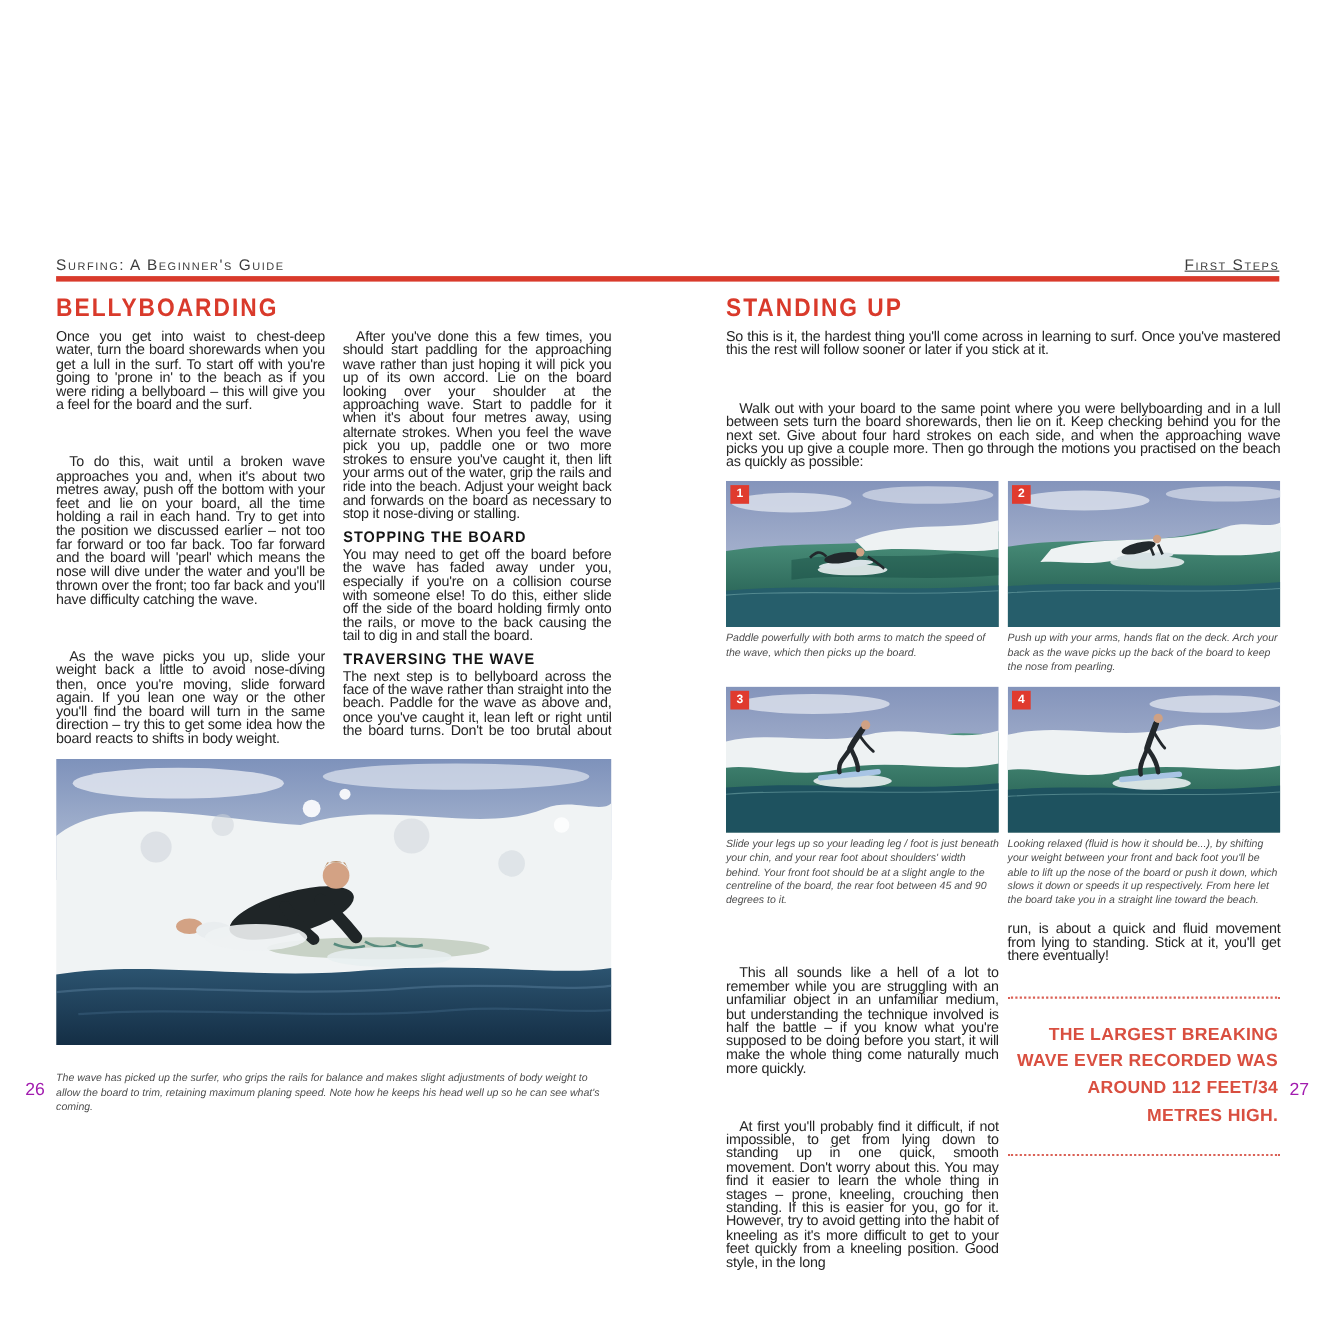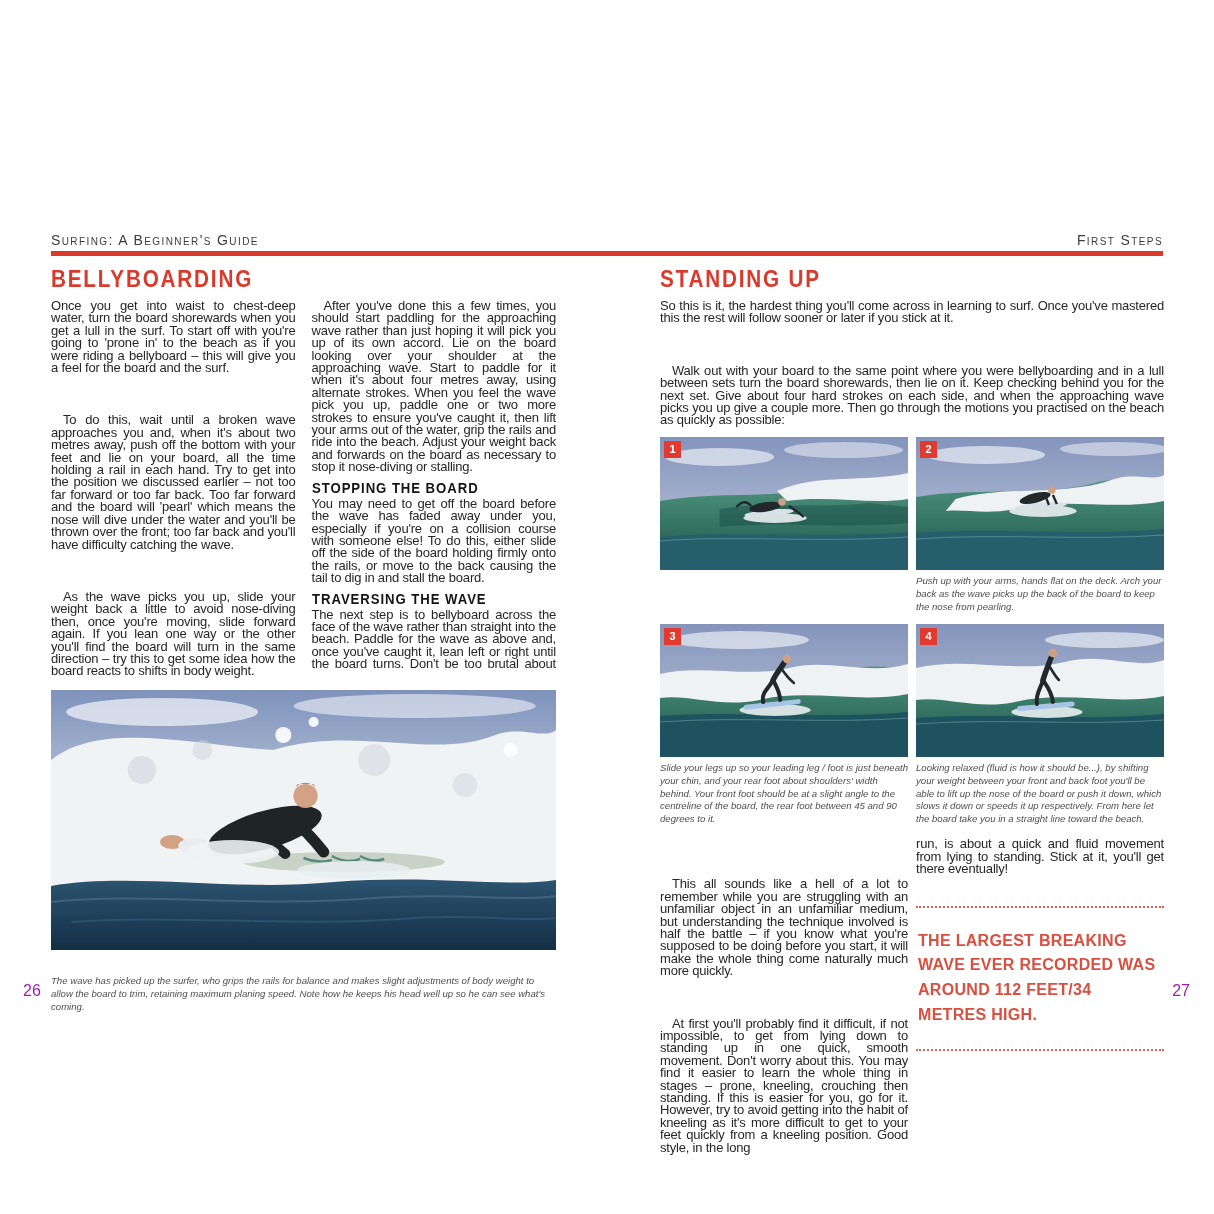--- a/index.html
+++ b/index.html
@@ -2,21 +2,21 @@
 <html><head>
 <meta charset="utf-8">
 <style>
   html,body{margin:0;padding:0;background:#ffffff;}
   body{width:1214px;height:1214px;font-family:"Liberation Sans",sans-serif;color:#262626;}
   .spread{position:relative;width:1214px;height:1214px;background:#fff;overflow:hidden;}
 
   
   .running-head{position:absolute;top:232px;font-size:14px;color:#3c3c3c;font-variant:small-caps;letter-spacing:1.4px;}
   .running-head.lft{left:51px;}
-  .running-head.rgt{right:51px;}
+  .running-head.rgt{right:51px;text-decoration:underline;}
   .rule{position:absolute;left:51px;right:51px;top:251px;height:5px;background:#d93a2b;}
 
   
   .page-left{position:absolute;left:51px;top:266px;width:505px;}
   .page-right{position:absolute;left:660px;top:266px;width:504px;}
 
   h1.section{margin:0 0 7px 0;font-size:23px;font-weight:bold;color:#d93a2b;letter-spacing:2px;transform:scaleX(.9);transform-origin:left center;white-space:nowrap;}
   h2.sub{margin:6px 0 2px 0;font-size:14px;font-weight:bold;color:#141414;letter-spacing:1px;transform:scaleX(.94);transform-origin:left center;white-space:nowrap;}
 
   .bodytext p{margin:0;font-size:13px;line-height:12.4px;text-align:justify;letter-spacing:-0.2px;color:#262626;}
@@ -33,21 +33,21 @@
   .steps{display:grid;grid-template-columns:248px 248px;column-gap:8px;margin-top:10px;}
   .step{margin-bottom:10px;}
   .step-photo{position:relative;width:248px;height:133px;overflow:hidden;}
   .step-photo svg{display:block;width:100%;height:100%;}
   .badge{position:absolute;top:4px;left:4px;width:17px;height:17px;background:#e03b2e;color:#fff;font-size:11px;font-weight:bold;display:flex;align-items:center;justify-content:center;}
   .step .photo-caption{margin-top:5px;}
 
   .twocol{display:grid;grid-template-columns:248px 248px;column-gap:8px;margin-top:2px;}
 
   .callout{margin-top:30px;border-top:2px dotted #da6055;border-bottom:2px dotted #da6055;padding:21px 2px;}
-  .callout p{margin:0;font-size:16px;line-height:1.55;font-weight:bold;color:#d94f40;text-align:left;letter-spacing:0.3px;}
+  .callout p{margin:0;font-size:16px;line-height:1.55;font-weight:bold;color:#d94f40;text-align:right;letter-spacing:0.3px;}
 
   .folio{position:absolute;top:982px;font-size:16px;color:#a21caf;}
   .folio.lft{left:23px;}
   .folio.rgt{right:24px;}
 </style>
 </head>
 <body>
 
 <div class="spread">
 
@@ -147,20 +147,21 @@
               <ellipse cx="16" cy="9" rx="32" ry="5" fill="#e8eef0" opacity="0.9"></ellipse>
               <ellipse cx="10" cy="4" rx="25" ry="3.4" fill="#d8e2e6" transform="rotate(-5 10 4)"></ellipse>
               <ellipse cx="6" cy="-2" rx="16" ry="4.8" fill="#22282c" transform="rotate(-8 6 -2)"></ellipse>
               <circle cx="23" cy="-7" r="3.8" fill="#cfa184"></circle>
               <path d="M-8,-3 C-14,-9 -18,-7 -23,-2" stroke="#22282c" stroke-width="2.4" fill="none"></path>
               <path d="M30,-3 C37,1 41,5 45,8" stroke="#22282c" stroke-width="2.4" fill="none"></path>
             </g>
           </svg>
           <div class="badge">1</div>
         </div>
+        <figcaption class="photo-caption">Paddle powerfully with both arms to match the speed of the wave, which then picks up the board.</figcaption>
       </figure>
 
       <figure class="step">
         <div class="step-photo">
           <svg viewBox="0 0 250 133" preserveAspectRatio="none">
             <defs>
               <linearGradient id="sky2" x1="0" y1="0" x2="0" y2="1">
                   <stop offset="0" stop-color="#8494bb"></stop>
                   <stop offset="1" stop-color="#c2cbdd"></stop>
                 </linearGradient>

